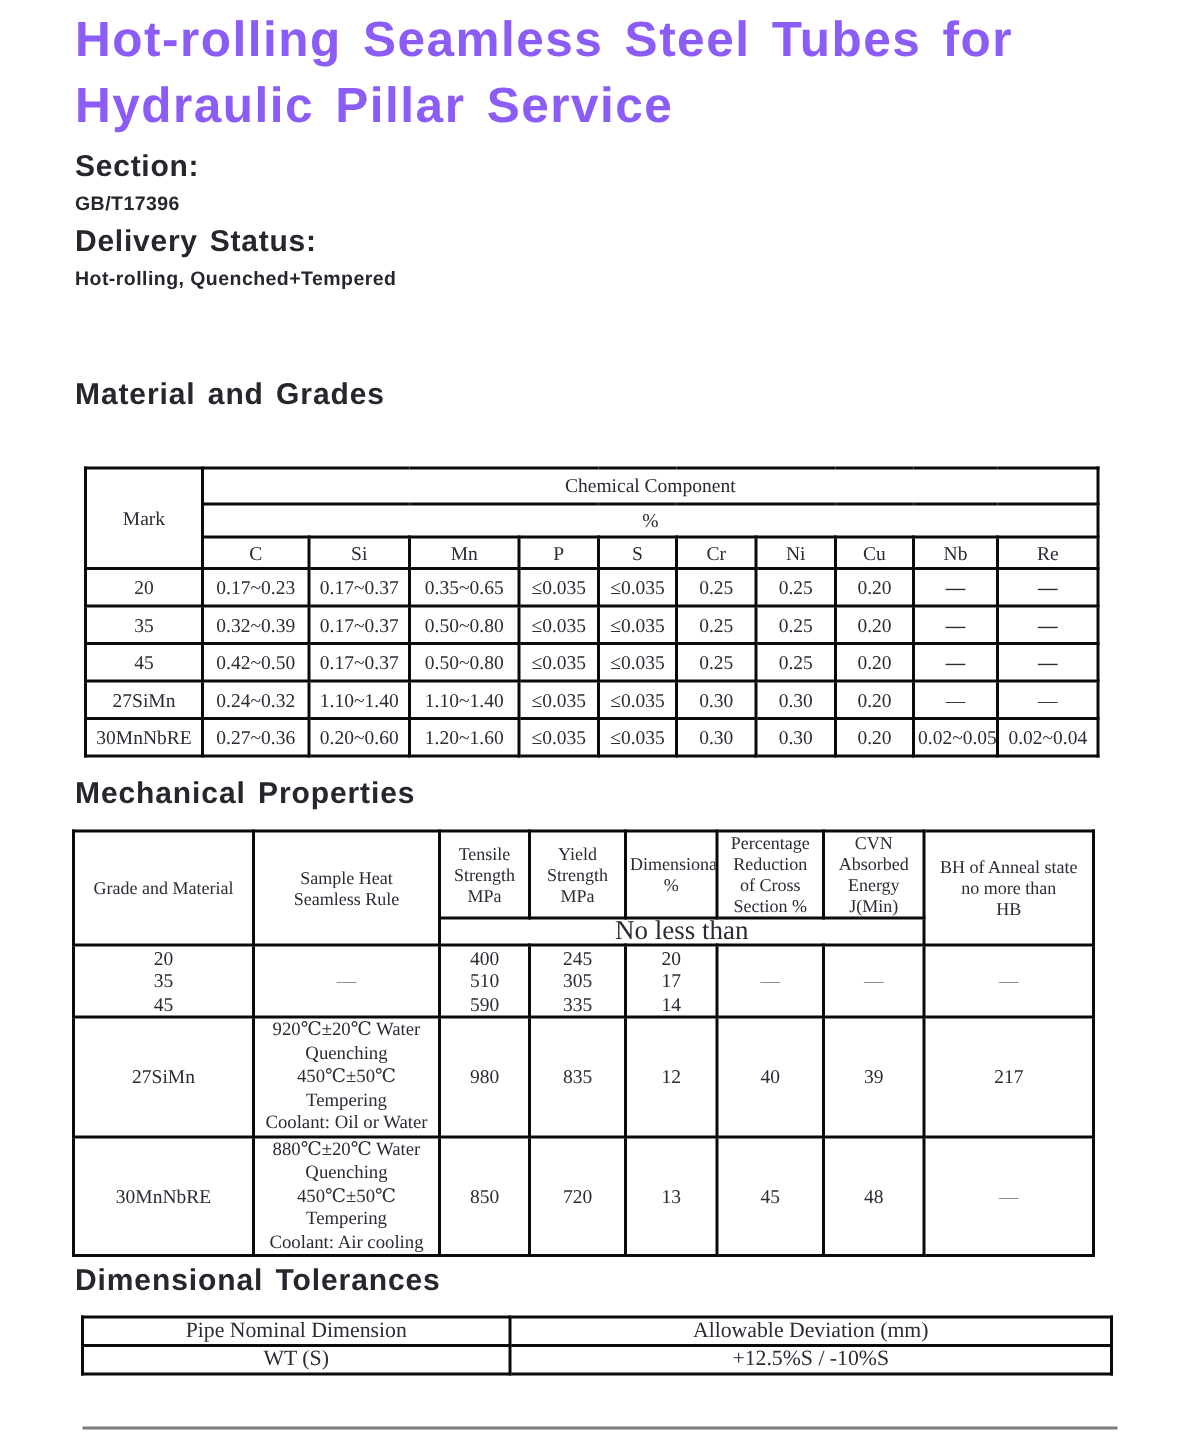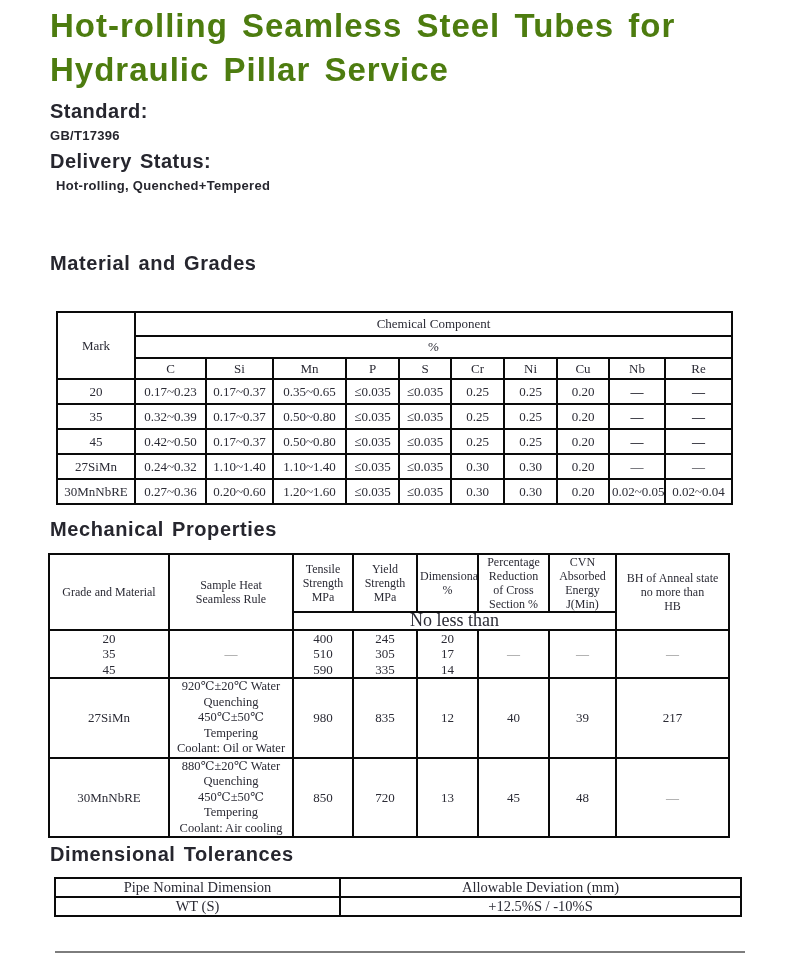--- a/index.html
+++ b/index.html
@@ -6,28 +6,28 @@
   body{
     width:791px;height:956px;position:relative;background:#ffffff;
     font-family:"Liberation Sans",sans-serif;color:#26262e;overflow:hidden;
   }
   .abs{position:absolute;}
   .pre{white-space:pre-line;}
 
   .page-title{
     left:50px;top:4px;width:700px;
     font-size:33px;font-weight:bold;line-height:44px;
-    letter-spacing:1px;word-spacing:4px;color:#4d7c0f;
+    letter-spacing:1px;word-spacing:4px;color:#8b5cf6;
   }
   .lbl{font-weight:bold;font-size:20px;letter-spacing:0.5px;word-spacing:2px;}
   .val{font-weight:bold;font-size:13px;letter-spacing:0.3px;}
   .standard-label{left:50px;top:100px;}
   .standard-value{left:50px;top:128px;}
   .delivery-label{left:50px;top:150px;}
-  .delivery-value{left:56px;top:178px;}
+  .delivery-value{left:50px;top:178px;}
 
   .section-heading{
     font-size:20px;font-weight:bold;letter-spacing:0.6px;word-spacing:2px;color:#26262e;
   }
   .h-material{left:50px;top:252px;}
   .h-mechanical{left:50px;top:518px;}
   .h-dimensional{left:50px;top:843px;}
 
   table.doc-table{
     border-collapse:collapse;table-layout:fixed;
@@ -65,21 +65,21 @@
   .t-tol tr{height:15px;}
 
   .bottom-line{left:55px;top:951px;width:690px;height:2px;background:#7d7d7d;}
 </style>
 </head>
 <body>
 
 <div class="abs page-title pre">Hot-rolling Seamless Steel Tubes for
 Hydraulic Pillar Service</div>
 
-<div class="abs lbl standard-label">Standard:</div>
+<div class="abs lbl standard-label">Section:</div>
 <div class="abs val standard-value">GB/T17396</div>
 <div class="abs lbl delivery-label">Delivery Status:</div>
 <div class="abs val delivery-value">Hot-rolling, Quenched+Tempered</div>
 
 <div class="abs section-heading h-material">Material and Grades</div>
 
 <table class="abs doc-table t-chem">
   <colgroup>
     <col style="width:78px">
       <col style="width:71px">

